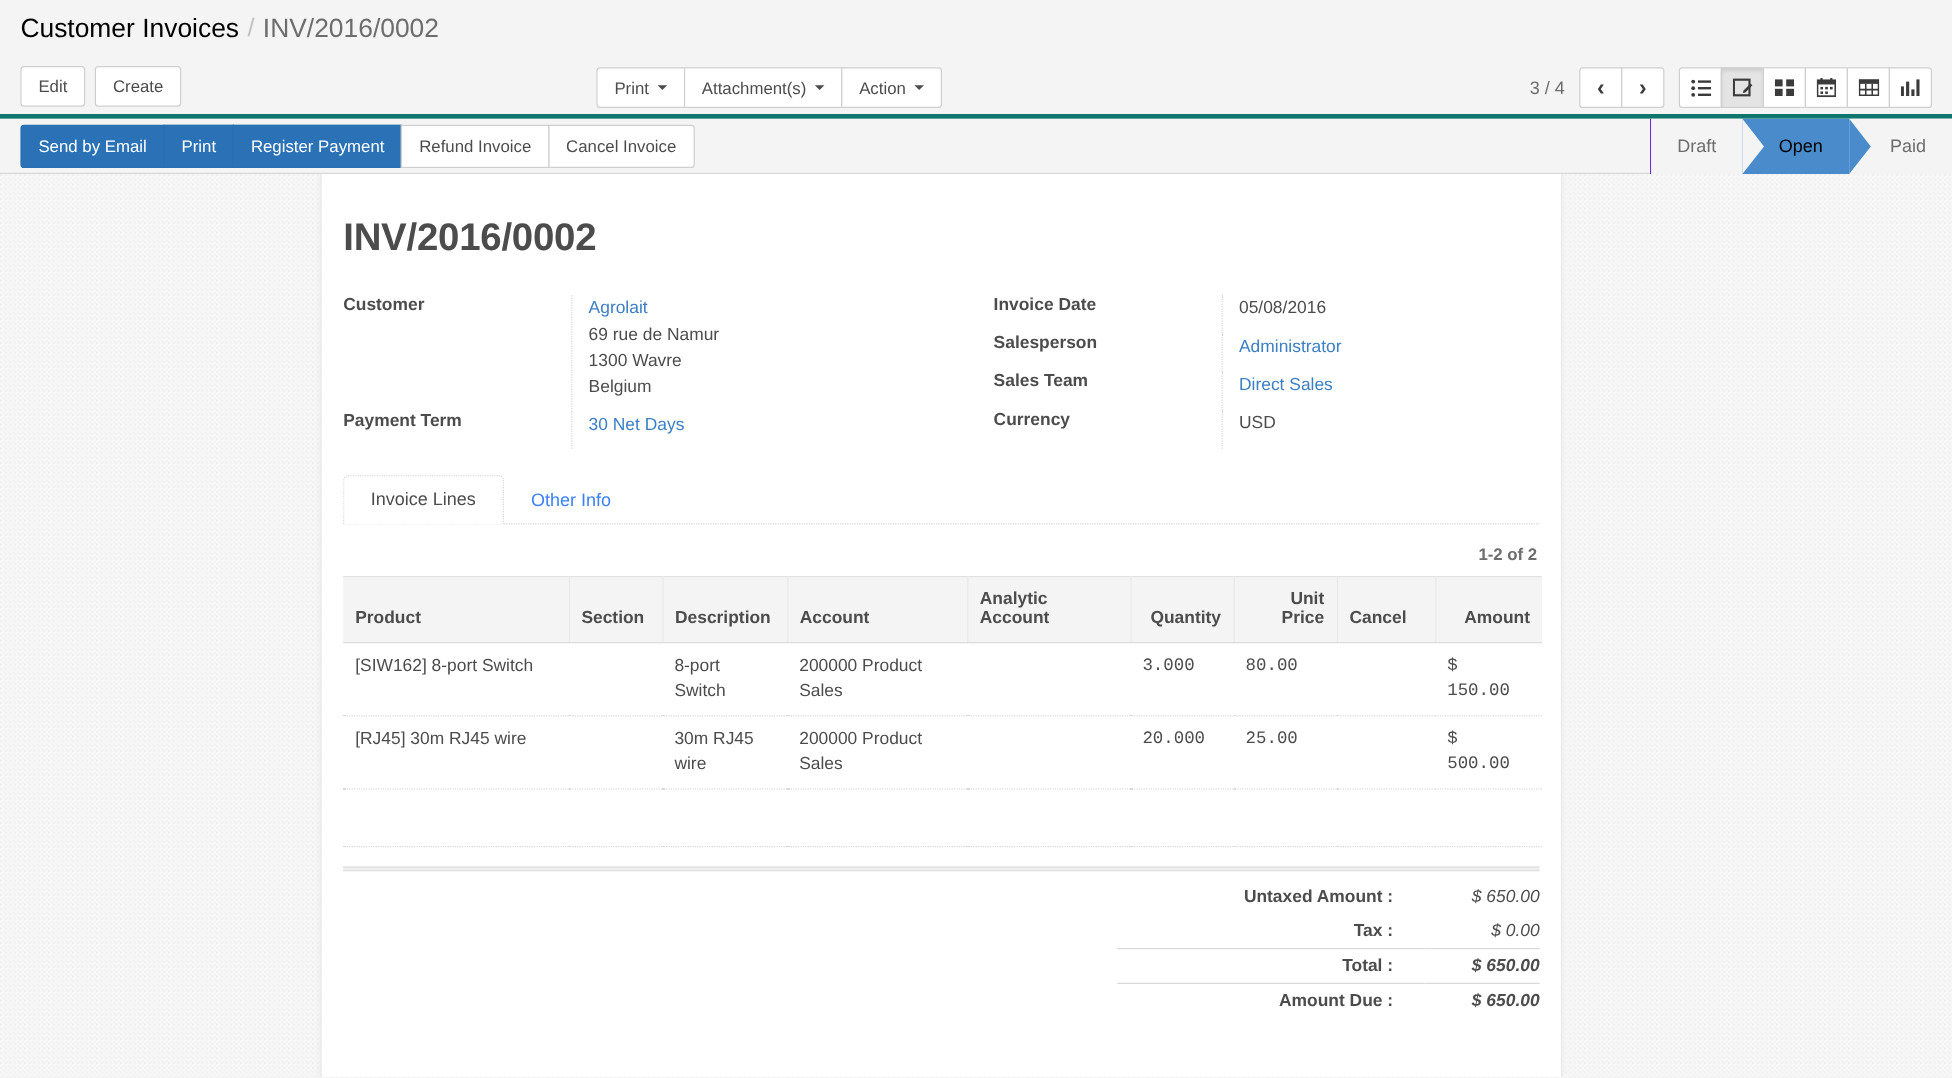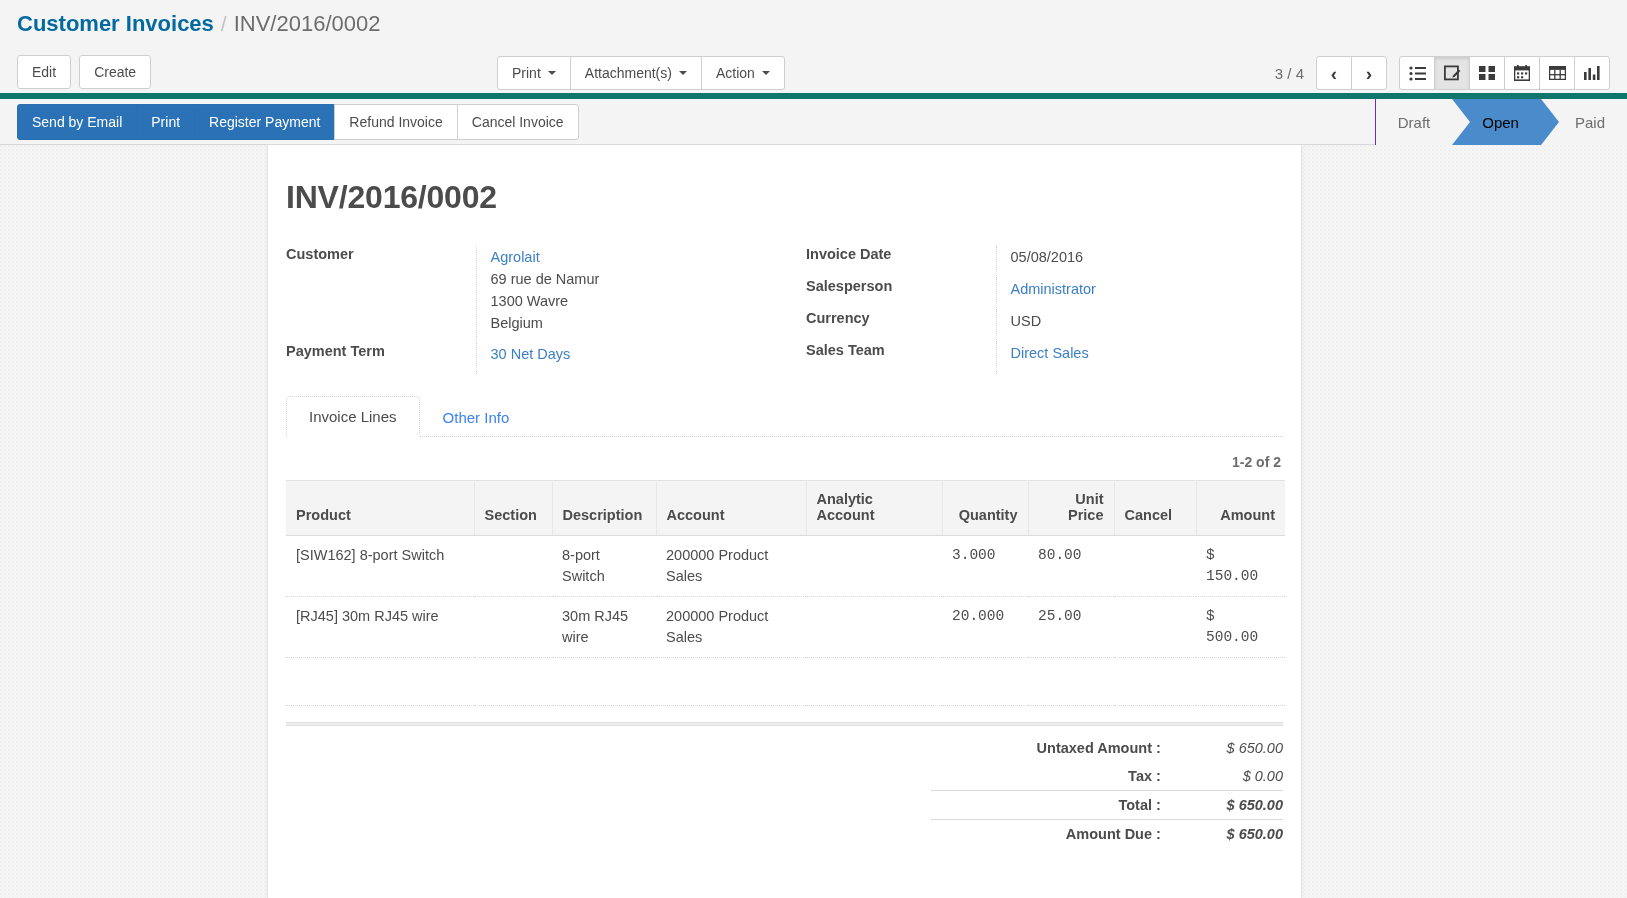--- a/index.html
+++ b/index.html
@@ -33,31 +33,31 @@
 
   
   #topbar {
     position: relative;
     height: 47px;
     background: #f4f4f4;
     display: flex; align-items: center;
     padding-left: 17px;
   }
   .crumb-link {
-    color: #0369a1; font-size: 22px; text-decoration: none; cursor: pointer; font-weight: bold;
+    color: #000000; font-size: 22px; text-decoration: none; cursor: pointer;
   }
   .crumb-sep { color: #c0c0c0; font-size: 21px; margin: 0 7px; }
   .crumb-current { color: #6d6d6d; font-size: 22px; }
 
   
   #ctrlbar {
     position: relative;
     height: 52px;
     background: #f4f4f4;
-    border-bottom: 6px solid #0f766e;
+    border-bottom: 4px solid #0f766e;
   }
   #ctrl-left { position: absolute; left: 17px; top: 8px; display: flex; gap: 8px; }
   #ctrl-mid  { position: absolute; left: 497px; top: 9px; display: flex; }
   #ctrl-mid .btn {
     border-radius: 0; margin-left: -1px;
   }
   #ctrl-mid .btn:first-child { border-radius: 3px 0 0 3px; margin-left: 0; }
   #ctrl-mid .btn:last-child  { border-radius: 0 3px 3px 0; }
   .caret {
     display: inline-block;
@@ -155,21 +155,21 @@
   h1#inv-title {
     margin: 0 0 30px 0;
     padding-left: 0;
     font-size: 32px;
     font-weight: bold;
     color: #4c4c4c;
     letter-spacing: -0.2px;
   }
 
   
-  #fields { display: flex; }
+  #fields { display: flex; gap: 22px; }
   .fgroup { display: table; border-collapse: collapse; }
   .frow { display: table-row; }
   .flabel, .fvalue {
     display: table-cell;
     vertical-align: top;
     padding-bottom: 9px;
     font-size: 14.5px;
   }
   .flabel {
     font-weight: bold; color: #4c4c4c;
@@ -455,28 +455,28 @@
           <div class="flabel">Invoice Date</div>
           <div class="fvalue">05/08/2016</div>
         </div>
         <div class="frow">
           <div class="flabel">Salesperson</div>
           <div class="fvalue">
             <span class="flink">Administrator</span>
           </div>
         </div>
         <div class="frow">
-          <div class="flabel">Currency</div>
-          <div class="fvalue">USD</div>
-        </div>
-        <div class="frow">
           <div class="flabel">Sales Team</div>
           <div class="fvalue">
             <span class="flink">Direct Sales</span>
           </div>
+        </div>
+        <div class="frow">
+          <div class="flabel">Currency</div>
+          <div class="fvalue">USD</div>
         </div>
       </div>
     </div>
 
     <div id="notebook">
       <div id="tabs">
         <div class="tab active">Invoice Lines</div>
         <div class="tab">Other Info</div>
       </div>
 

